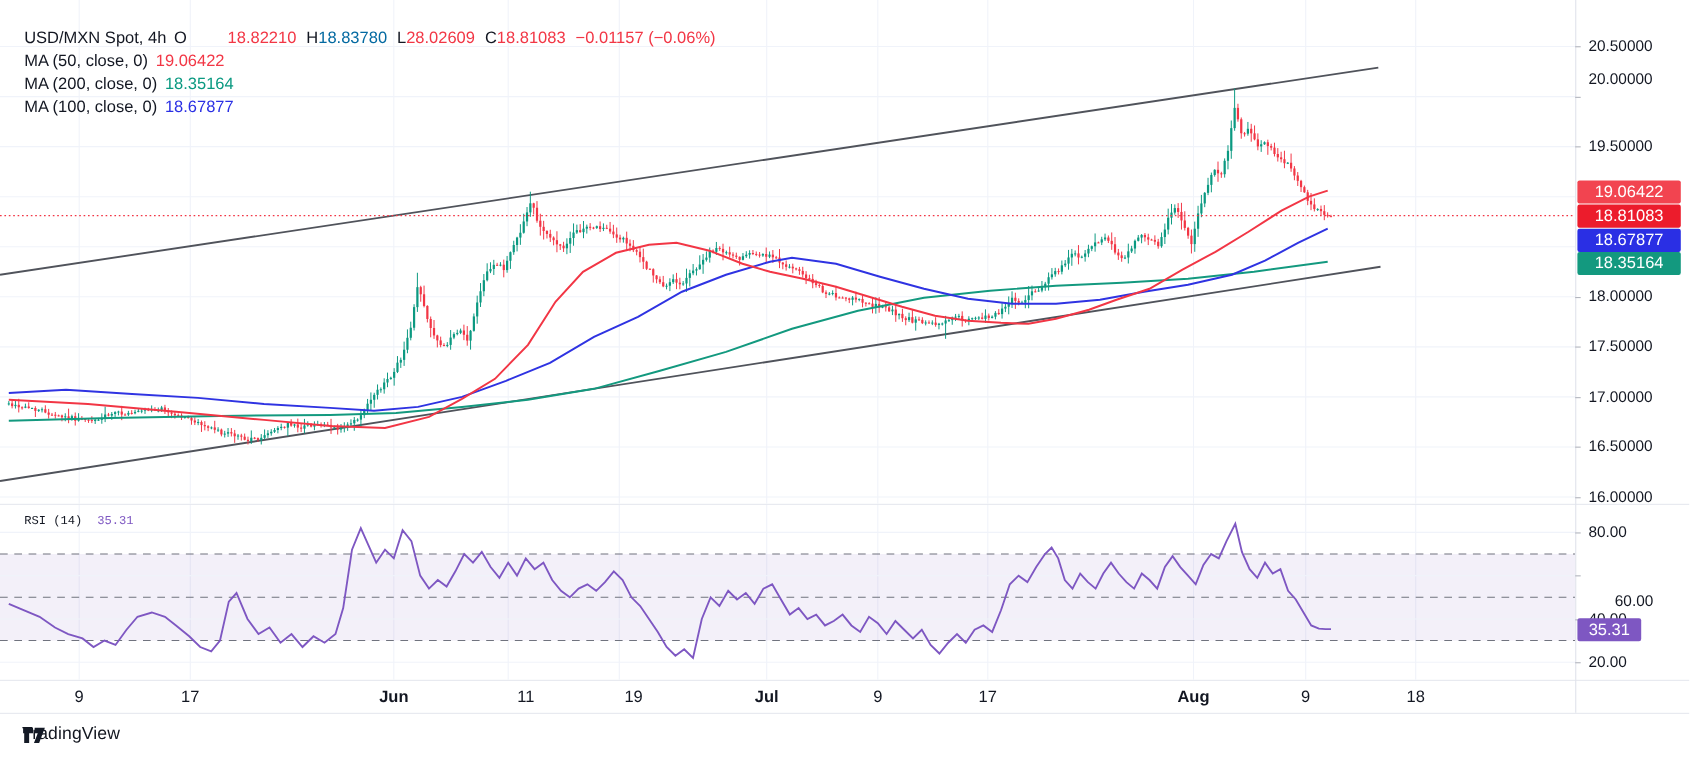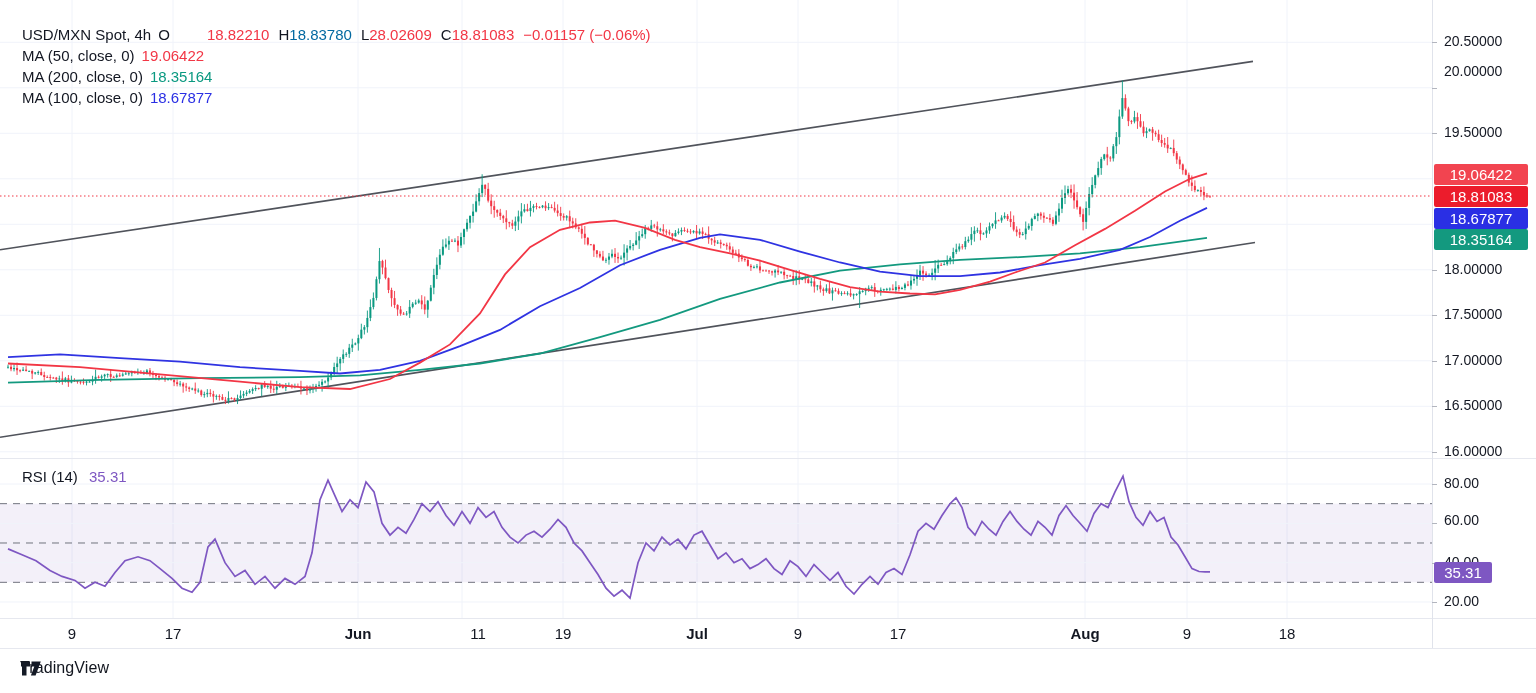--- a/index.html
+++ b/index.html
@@ -14,21 +14,21 @@
   .axis-border-v{position:absolute;left:1432px;top:0;width:1px;height:648px;background:#E0E3EB;z-index:19;}
   .sep{position:absolute;left:0;width:1536px;height:1px;background:#E6E8EF;z-index:18;}
   .tick-label{position:absolute;left:12px;font-size:14px;color:#131722;z-index:21;}
   .tick-dash{position:absolute;left:0;width:5px;height:1px;background:#B2B5BE;z-index:21;}
   .badge{position:absolute;left:2px;width:94px;height:21px;border-radius:2px;color:#fff;
          font-size:15px;display:flex;align-items:center;justify-content:center;z-index:25;}
   .badge.rsi-badge{width:58px;}
   .time-axis{position:absolute;left:0;top:618px;width:1432px;height:30px;z-index:20;}
   .time-label{position:absolute;top:7px;transform:translateX(-50%);font-size:15px;color:#131722;}
   .time-label.bold{font-weight:700;}
-  .rsi-legend{position:absolute;left:22px;top:468px;z-index:30;font-size:15px;white-space:nowrap;}
+  .rsi-legend{position:absolute;left:22px;top:468px;z-index:30;font-size:11px;white-space:nowrap;font-family:Liberation Mono, monospace;}
   .footer{position:absolute;left:20px;top:659px;display:flex;align-items:center;gap:8px;z-index:30;}
   .brand-text{font-size:16px;font-weight:500;color:#12161F;letter-spacing:0.1px;}
 </style>
 </head>
 <body>
 
 <div class="stage">
 
   <svg id="main-svg" width="1432" height="458" style="top:0;z-index:5;">
       <line x1="0" x2="1432" y1="42.3" y2="42.3" stroke="#F0F3FA" stroke-width="1"></line>
@@ -932,39 +932,39 @@
       <div class="tick-label" style="top: 306.3px;">17.50000</div>
       <div class="tick-dash" style="top: 315.3px;"></div>
       <div class="tick-label" style="top: 351.8px;">17.00000</div>
       <div class="tick-dash" style="top: 360.8px;"></div>
       <div class="tick-label" style="top: 397.3px;">16.50000</div>
       <div class="tick-dash" style="top: 406.3px;"></div>
       <div class="tick-label" style="top: 442.8px;">16.00000</div>
       <div class="tick-dash" style="top: 451.8px;"></div>
       <div class="tick-label" style="top: 475px;">80.00</div>
       <div class="tick-dash" style="top: 484px;"></div>
-      <div class="tick-label" style="top: 512px;">60.00</div>
+      <div class="tick-label" style="top: 538px; margin-left: 24px;">60.00</div>
       <div class="tick-dash" style="top: 523.33px;"></div>
       <div class="tick-label" style="top: 553.66px;">40.00</div>
       <div class="tick-dash" style="top: 562.66px;"></div>
       <div class="tick-label" style="top: 592.99px;">20.00</div>
       <div class="tick-dash" style="top: 601.99px;"></div>
       <div class="badge" style="background: rgb(242, 68, 80); top: 163.5px;">19.06422</div>
       <div class="badge" style="background: rgb(236, 28, 44); top: 186px;">18.81083</div>
       <div class="badge" style="background: rgb(42, 47, 228); top: 207.5px;">18.67877</div>
       <div class="badge" style="background: rgb(19, 153, 127); top: 228.5px;">18.35164</div>
       <div class="badge rsi-badge" style="background: rgb(126, 87, 194); top: 561.5px;">35.31</div>
     </div>
 
   <div class="time-axis" id="axis-time">
       <div class="time-label" style="left: 72px;">9</div>
       <div class="time-label" style="left: 173px;">17</div>
       <div class="time-label bold" style="left: 358px;">Jun</div>
       <div class="time-label" style="left: 462px; margin-left: 16px;">11</div>
-      <div class="time-label" style="left: 563px;">19</div>
+      <div class="time-label" style="left: 576px;">19</div>
       <div class="time-label bold" style="left: 697px;">Jul</div>
       <div class="time-label" style="left: 798px;">9</div>
       <div class="time-label" style="left: 898px;">17</div>
       <div class="time-label bold" style="left: 1085px;">Aug</div>
       <div class="time-label" style="left: 1187px;">9</div>
       <div class="time-label" style="left: 1287px;">18</div>
     </div>
 
   <div class="footer">
     <svg width="22" height="17" viewBox="0 0 22 17">

